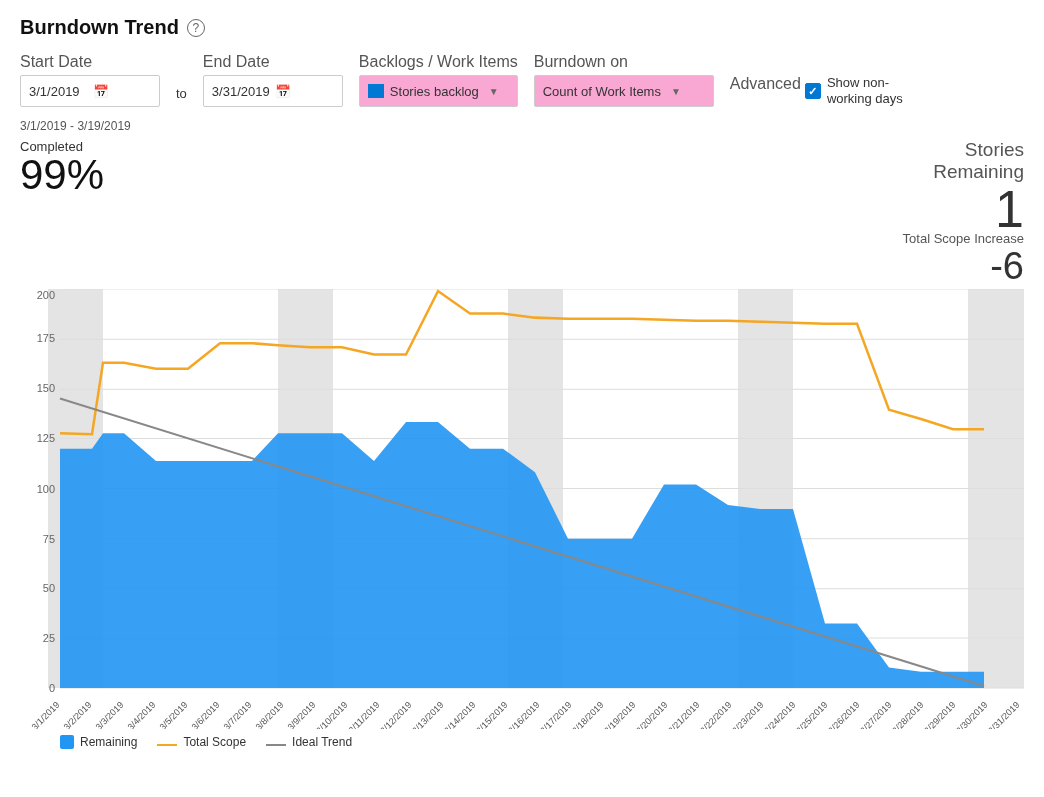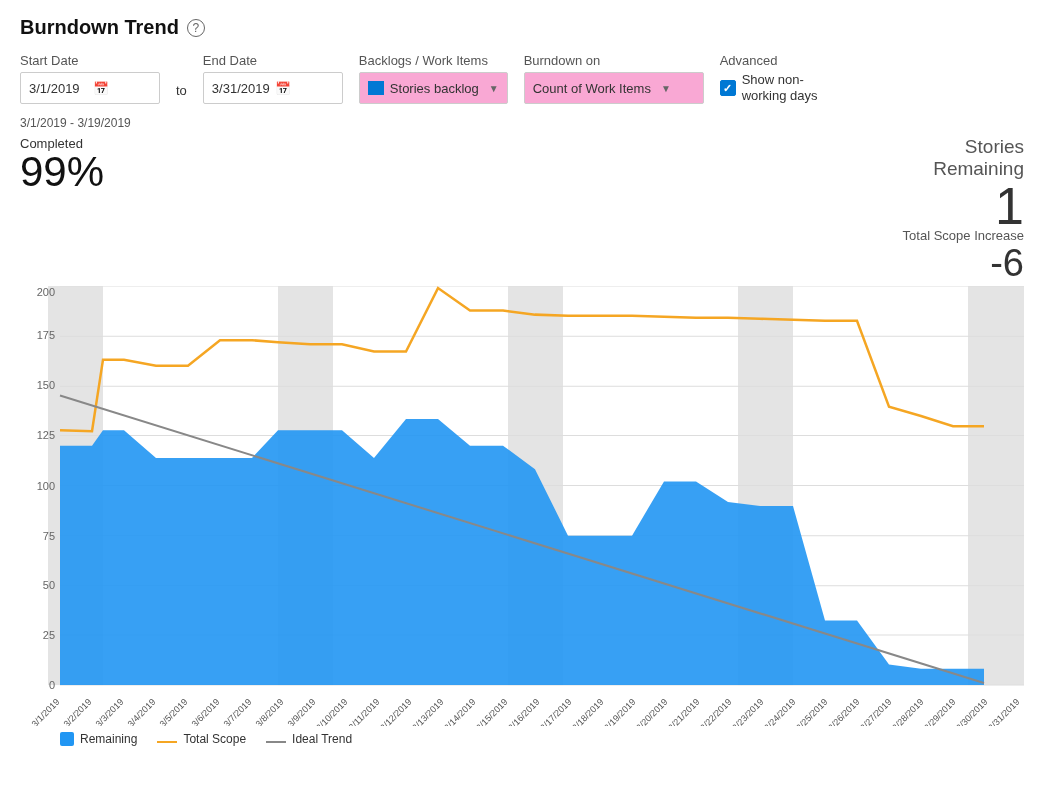--- a/index.html
+++ b/index.html
@@ -44,21 +44,21 @@
       gap: 16px;
       margin-bottom: 12px;
       flex-wrap: wrap;
     }
     .control-group {
       display: flex;
       flex-direction: column;
       gap: 4px;
     }
     .control-label {
-      font-size: 13px;
+      font-size: 16px;
       color: #555;
     }
     .date-input {
       display: flex;
       align-items: center;
       border: 1px solid #ccc;
       border-radius: 2px;
       padding: 4px 8px;
       background: #fff;
       height: 32px;
@@ -99,21 +99,21 @@
     .dropdown span {
       font-size: 13px;
     }
     .dropdown .chevron {
       font-size: 10px;
       color: #666;
       margin-left: 4px;
     }
     .advanced-group {
       display: flex;
-      flex-direction: column;
+      flex-direction: row;
       gap: 4px;
     }
     .checkbox-row {
       display: flex;
       align-items: center;
       gap: 6px;
       height: 32px;
     }
     .checkbox-box {
       width: 16px;

